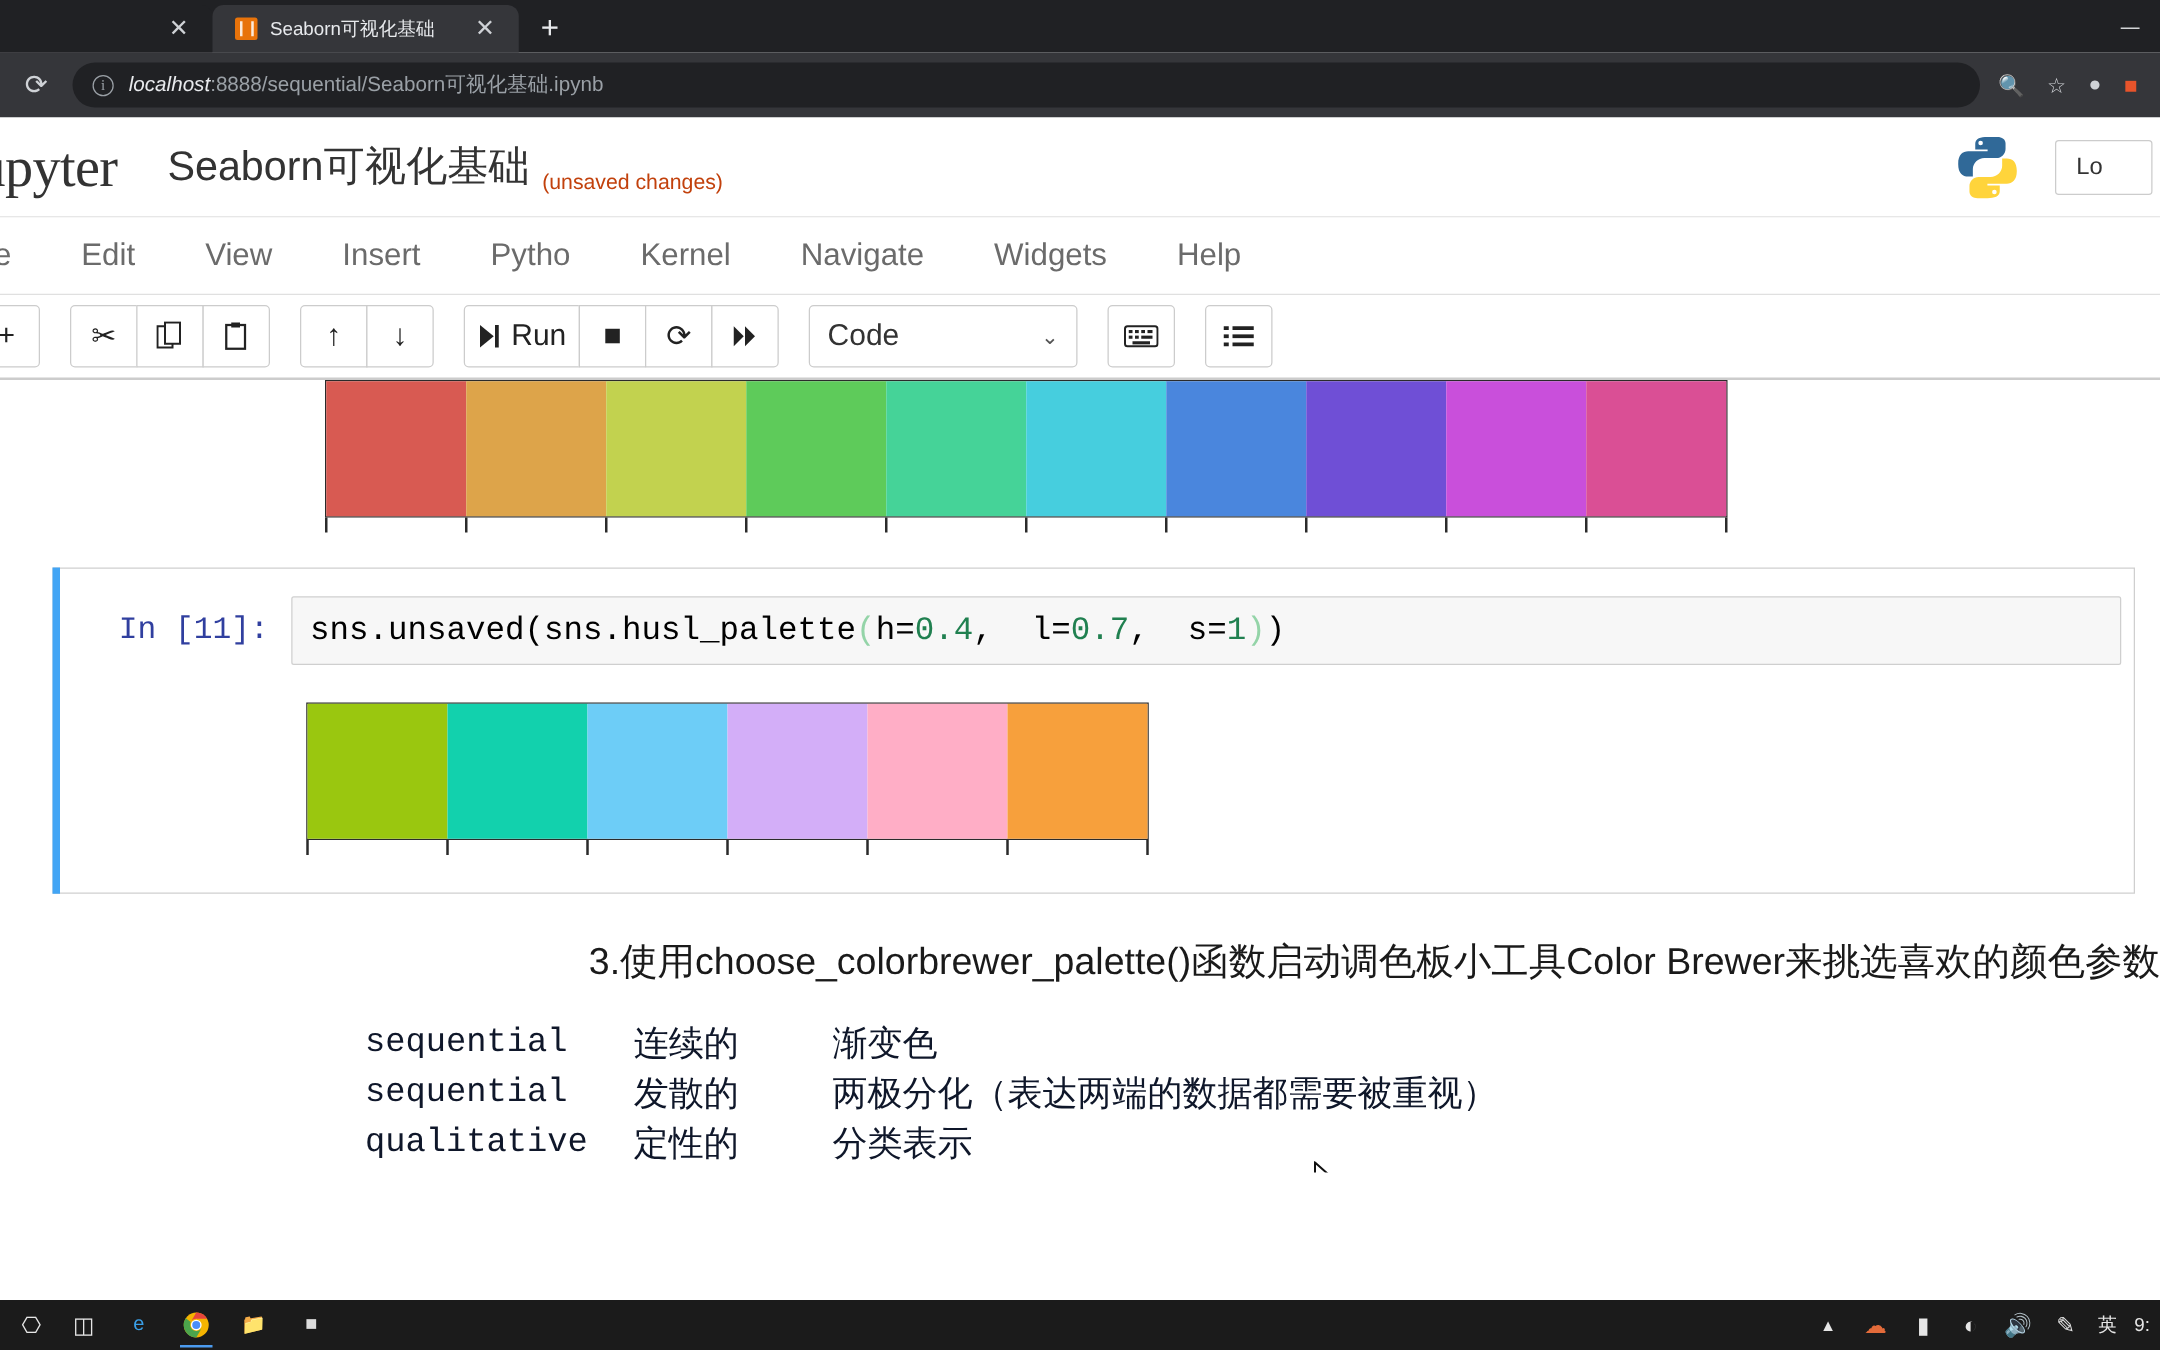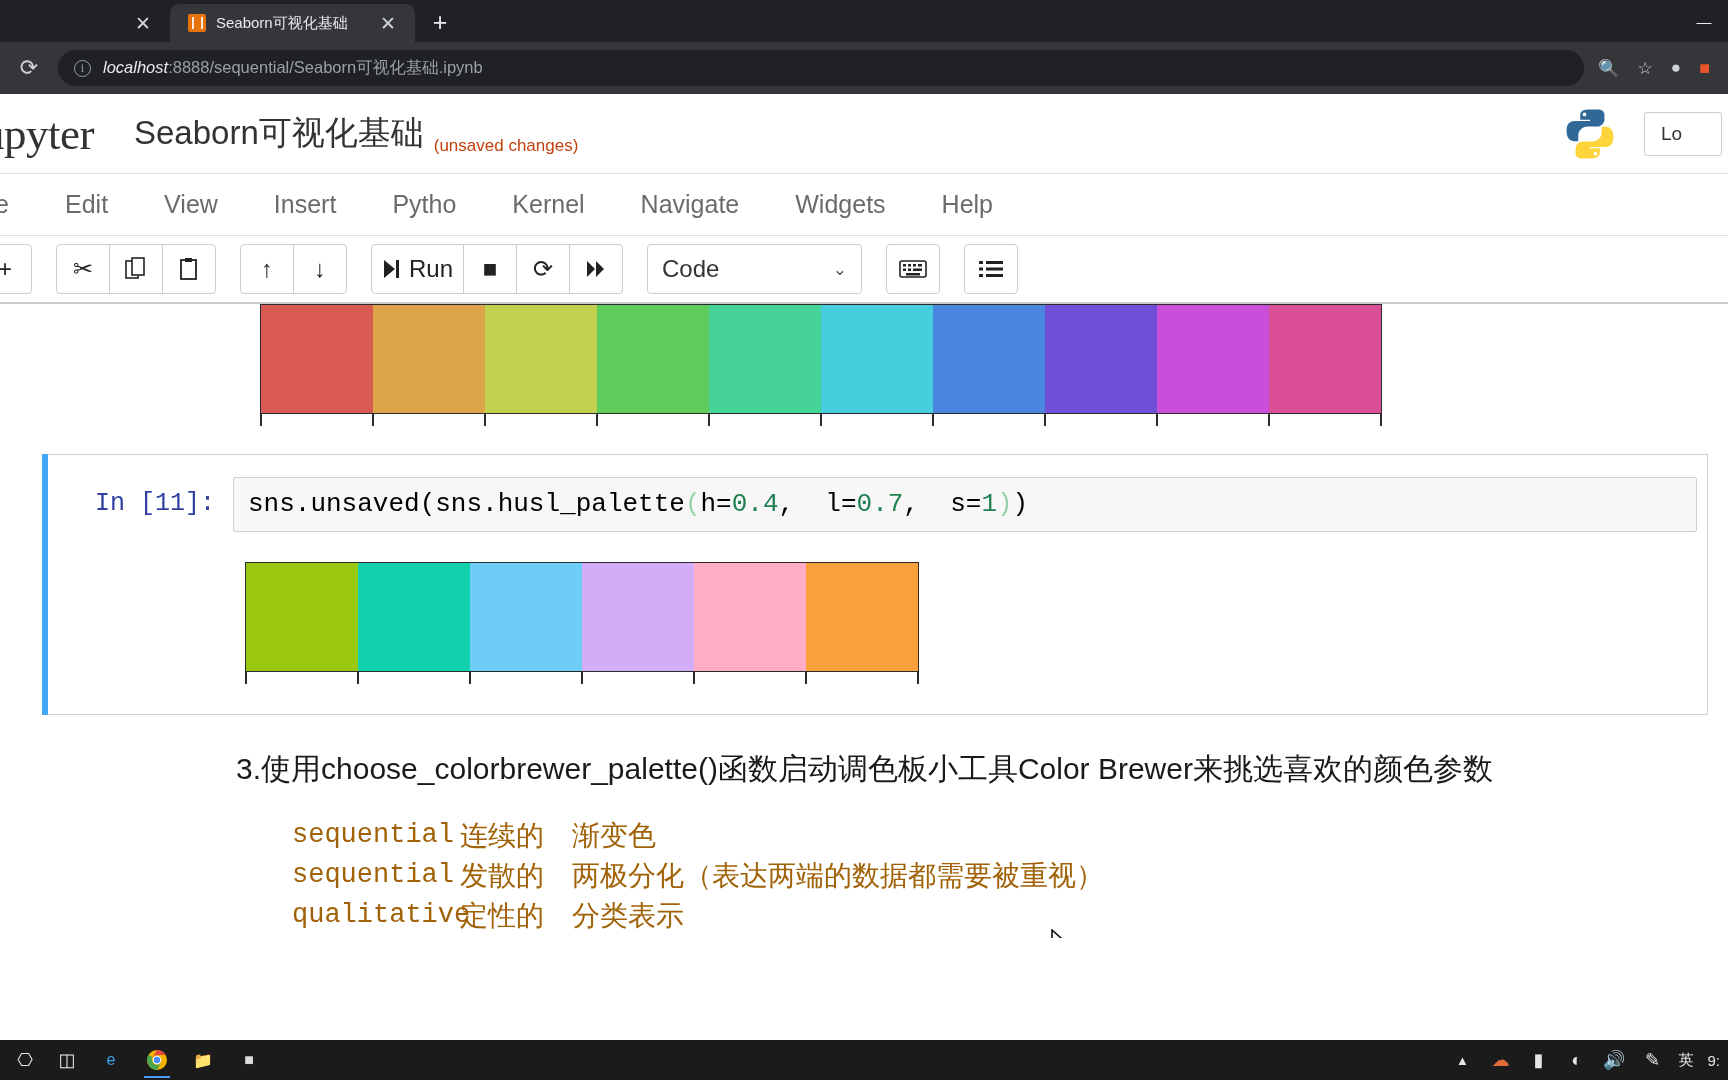--- a/index.html
+++ b/index.html
@@ -163,26 +163,26 @@
   .code {
     font-family: "Liberation Mono", monospace; font-size: 26px; color: #000;
     white-space: pre; line-height: 1.35;
   }
   .code .num { color: #208050; }
   .code .paren { color: #94d4a8; }
   .out-wrap { padding: 30px 0 0 202px; }
 
   .md-block { padding: 34px 0 0 0; text-align: left; }
   .md-h {
-    font-size: 30px; color: #1a1a1a; padding-left: 236px; white-space: nowrap;
+    font-size: 30px; color: #1a1a1a; padding-left: 236px; white-space: nowrap; text-align: right;
   }
   .md-list { padding-left: 292px; margin-top: 26px; }
   .md-line {
-    font-family: "Liberation Serif", serif; font-size: 28px; color: #a16207;
-    display: flex; line-height: 1.42;
+    font-family: "Liberation Serif", serif; font-size: 28px; color: #0f172a;
+    display: flex; line-height: 1.42; gap: 47px;
   }
   .md-term {
     font-family: "Liberation Mono", monospace; font-size: 27px; width: 168px;
     flex: 0 0 168px;
   }
   .md-cn { width: 112px; flex: 0 0 112px; }
   .cursor { position: absolute; left: 1050px; top: 625px; }
 
   
   .taskbar {

